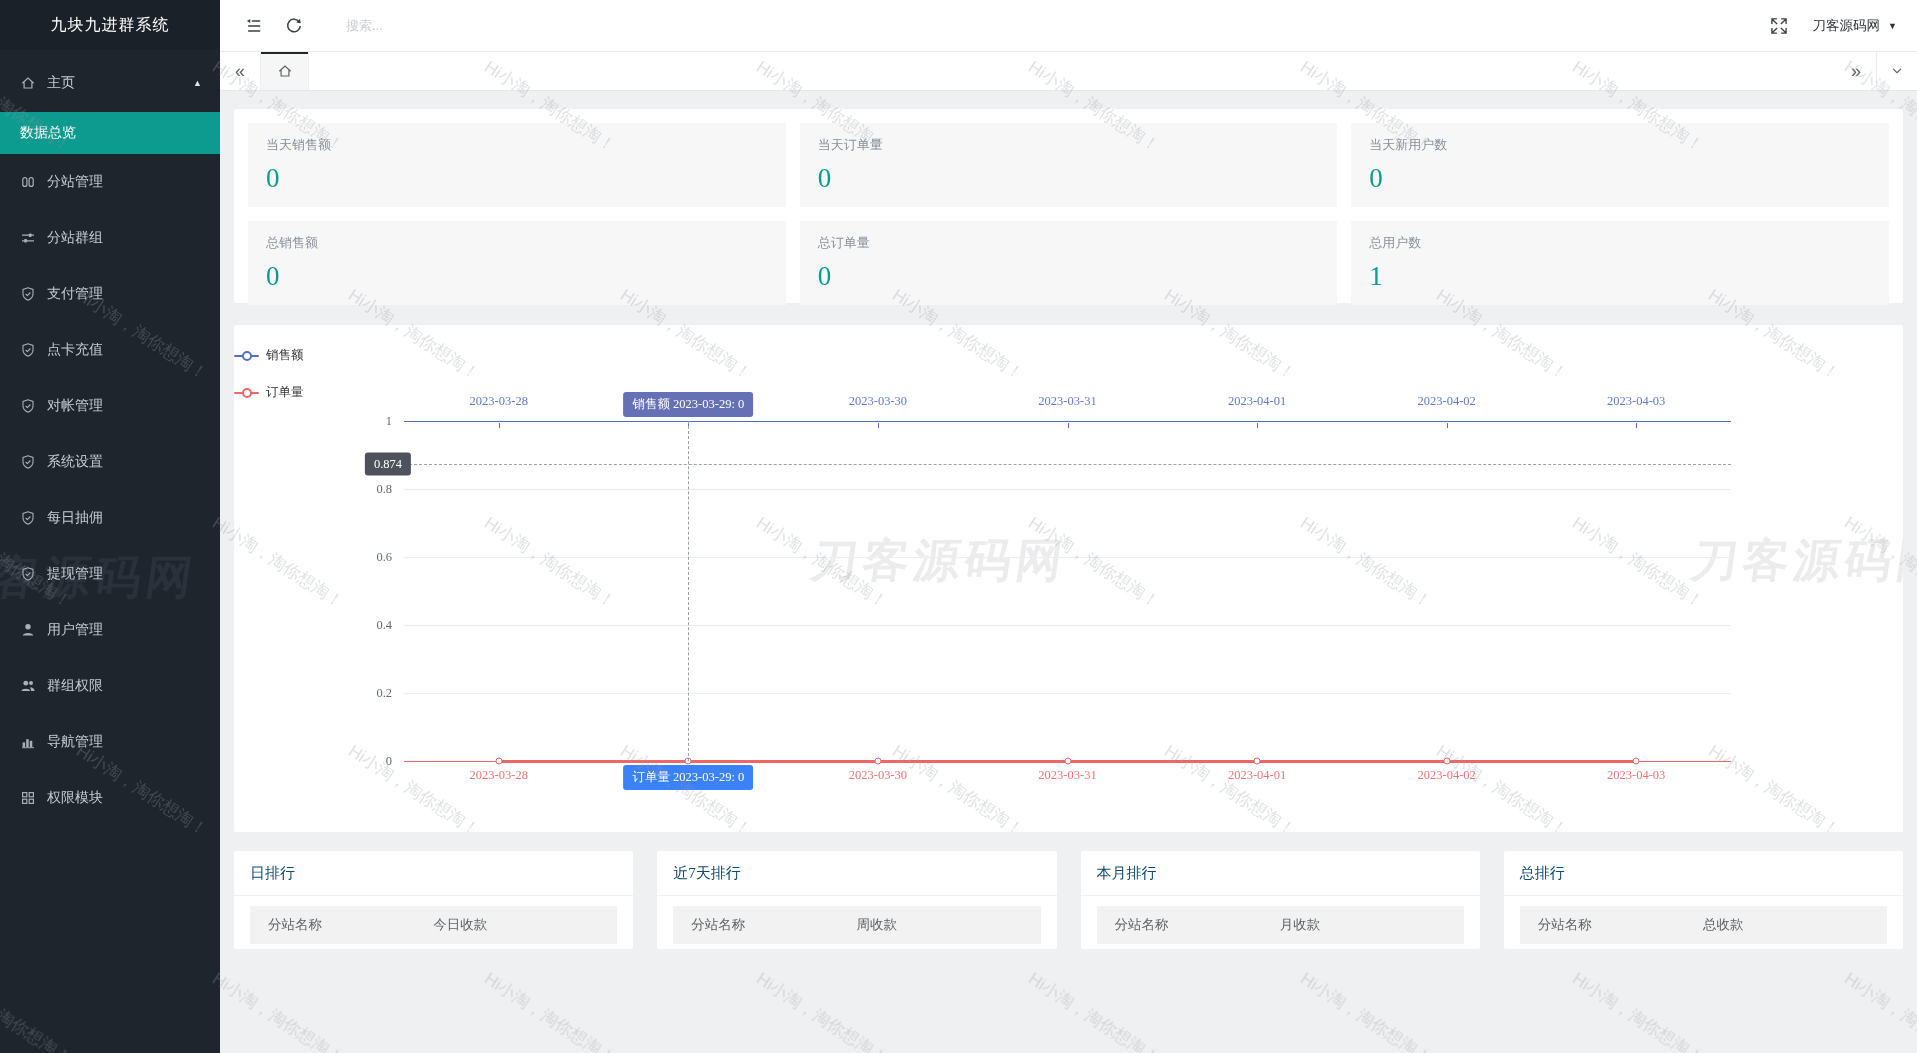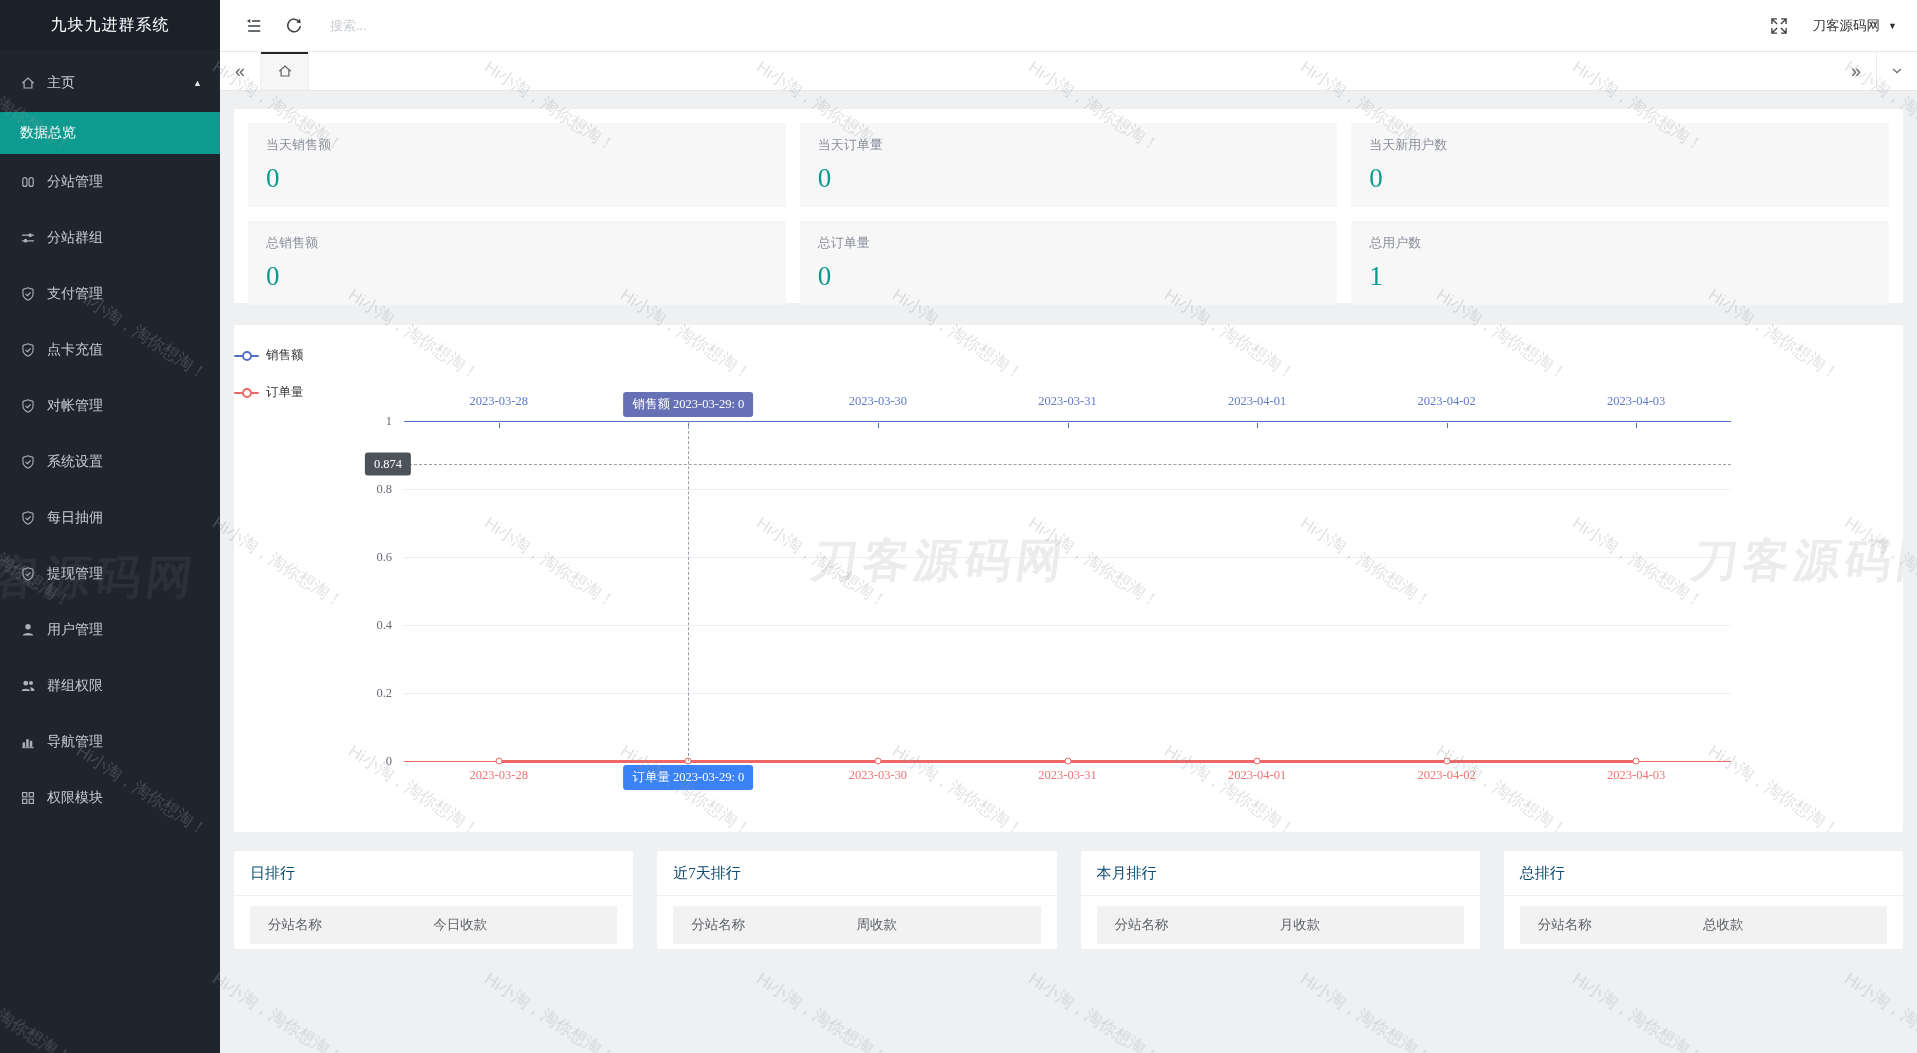--- a/index.html
+++ b/index.html
@@ -22,21 +22,21 @@
   .side-item .arrow{margin-left:auto;font-size:9px;color:#e3e6e9;}
   .sidebar .big-wm{left:-58px;top:547px;color:#2a313b;z-index:1;}
 
   
   .main{flex:1;display:flex;flex-direction:column;position:relative;min-width:0;}
   .topbar{height:51px;background:#fff;border-bottom:1px solid #e9e9e9;display:flex;
           align-items:center;padding:0 20px 0 14px;}
   .tb-icon{width:40px;height:40px;display:flex;align-items:center;justify-content:center;
            color:#3c4043;cursor:pointer;}
   .tb-icon svg{width:20px;height:20px;}
-  .search{border:none;outline:none;font-size:13px;color:#14532d;width:230px;margin-left:14px;background:transparent;}
+  .search{border:none;outline:none;font-size:13px;color:#14532d;width:230px;margin-left:30px;background:transparent;}
   .search::placeholder{color:#c9ccd1;}
   .spacer{flex:1;}
   .user{display:flex;align-items:center;gap:8px;font-size:13.5px;color:#2d3033;cursor:pointer;margin-left:14px;}
   .caret{font-size:9px;color:#2d3033;}
 
   .tabbar{height:38px;background:#fff;border-bottom:1px solid #e7e7e7;display:flex;align-items:stretch;}
   .tab-arrow{width:40px;display:flex;align-items:center;justify-content:center;color:#5f6368;
              font-size:18px;cursor:pointer;}
   .tab-arrow svg{width:14px;height:14px;}
   .tab-arrow.divided{border-left:1px solid #ececec;}

